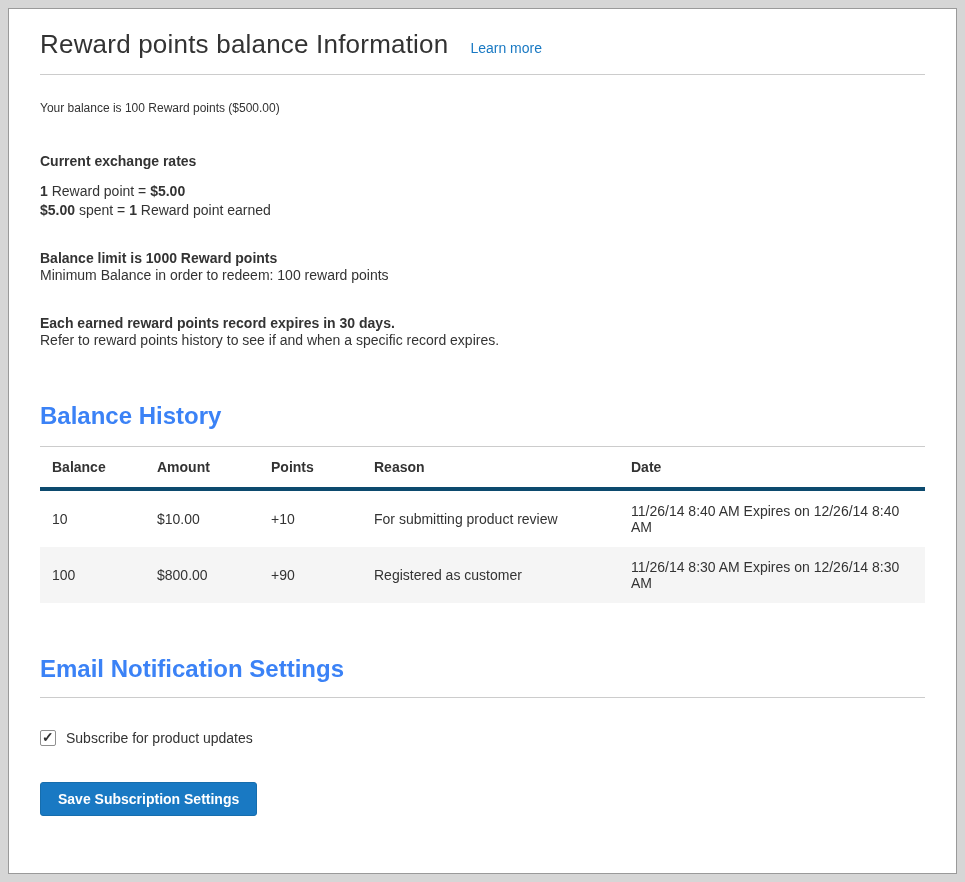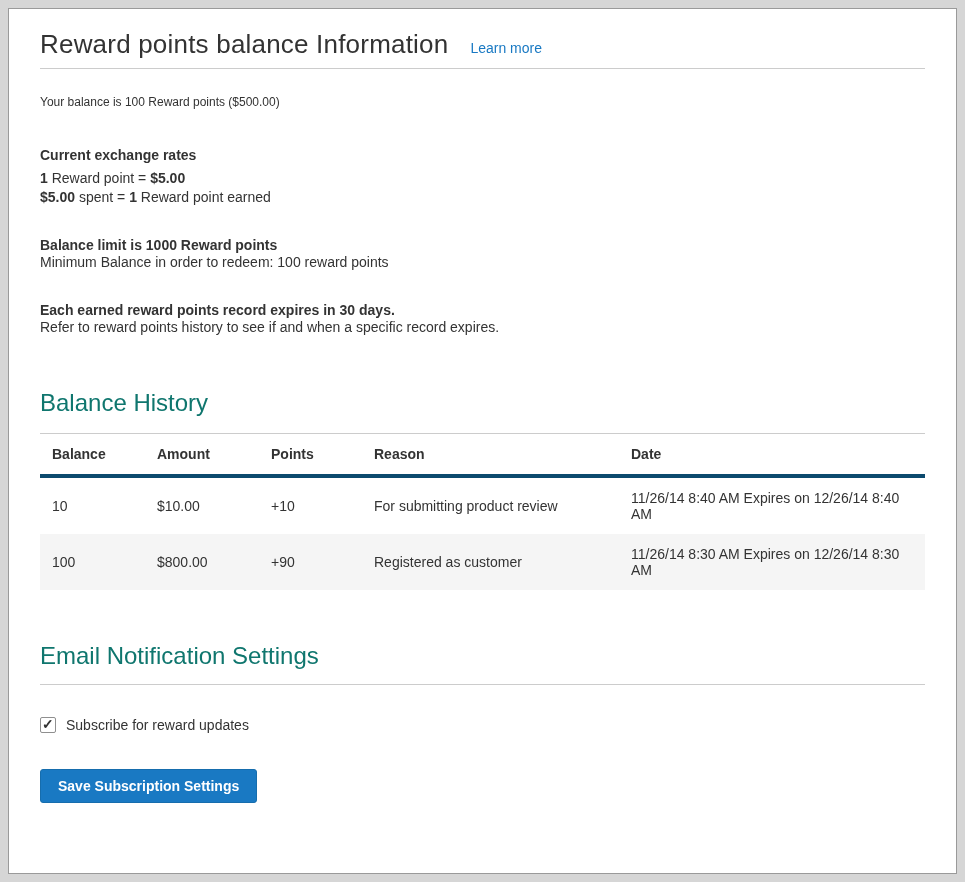--- a/index.html
+++ b/index.html
@@ -16,46 +16,46 @@
     left: 8px; top: 8px;
     width: 949px; height: 866px;
     background: #ffffff;
     border: 1px solid #9a9a9a;
     padding: 20px 31px 24px 31px;
   }
   .title-row {
     display: flex;
     align-items: baseline;
     gap: 22px;
-    padding-bottom: 8px;
+    padding-bottom: 14px;
     border-bottom: 1px solid #ccc;
   }
   .page-title {
     font-size: 26px;
     font-weight: 300;
     color: #333;
     letter-spacing: 0.2px;
   }
   .learn-more {
     color: #1979c3;
     font-size: 14px;
     text-decoration: none;
     cursor: pointer;
   }
   .balance-summary { font-size: 12px; margin-top: 26px; font-weight: 400; }
   .sub-heading { font-weight: bold; font-size: 14px; }
   .mt-lg { margin-top: 38px; }
   .mt-md { margin-top: 30px; }
-  .rate-line { margin-top: 6px; line-height: 19px; }
+  .rate-line { margin-top: 13px; line-height: 19px; }
   .rate-line + .rate-line { margin-top: 0; }
   .plain-line { margin-top: 0; line-height: 19px; }
   .section-heading {
     font-size: 24px;
-    font-weight: 400;
-    color: #0f766e;
+    font-weight: 700;
+    color: #3b82f6;
     margin-top: 52px;
   }
   table {
     width: 100%;
     border-collapse: collapse;
     margin-top: 16px;
     font-size: 14px;
     border-top: 1px solid #ccc;
   }
   th {
@@ -169,21 +169,21 @@
         <td>Registered as customer</td>
         <td>11/26/14 8:30 AM Expires on 12/26/14 8:30 AM</td>
       </tr>
     </tbody>
   </table>
 
   <h2 class="section-heading heading-rule">Email Notification Settings</h2>
 
   <label class="checkbox-row">
     <input type="checkbox" checked="true" style="">
-    <span>Subscribe for reward updates</span>
+    <span>Subscribe for product updates</span>
   </label>
 
 
   <div>
     <button class="save-button">Save Subscription Settings</button>
   </div>
 
 </div>
 
 </body></html>

